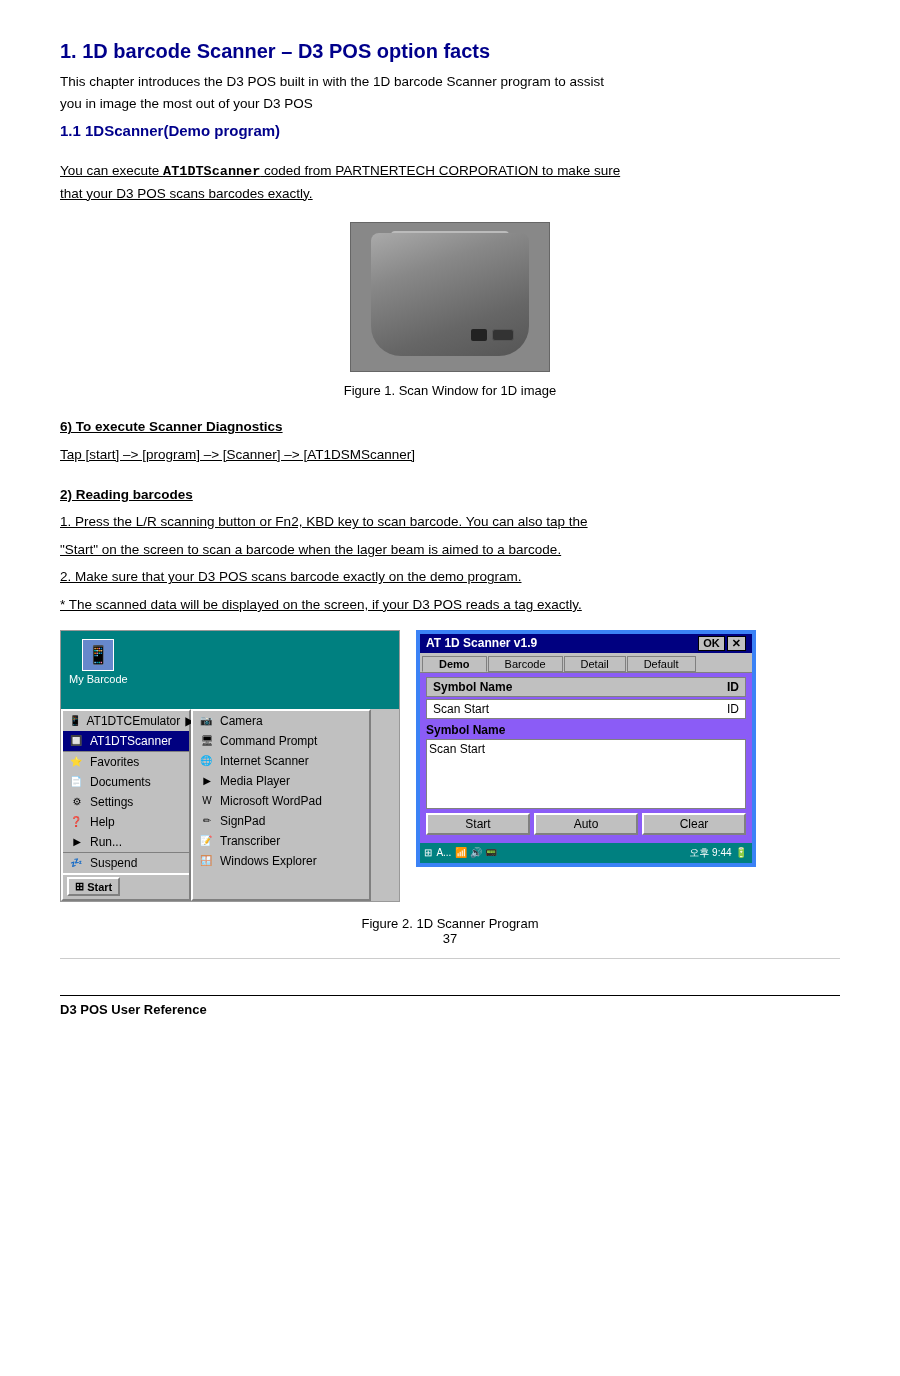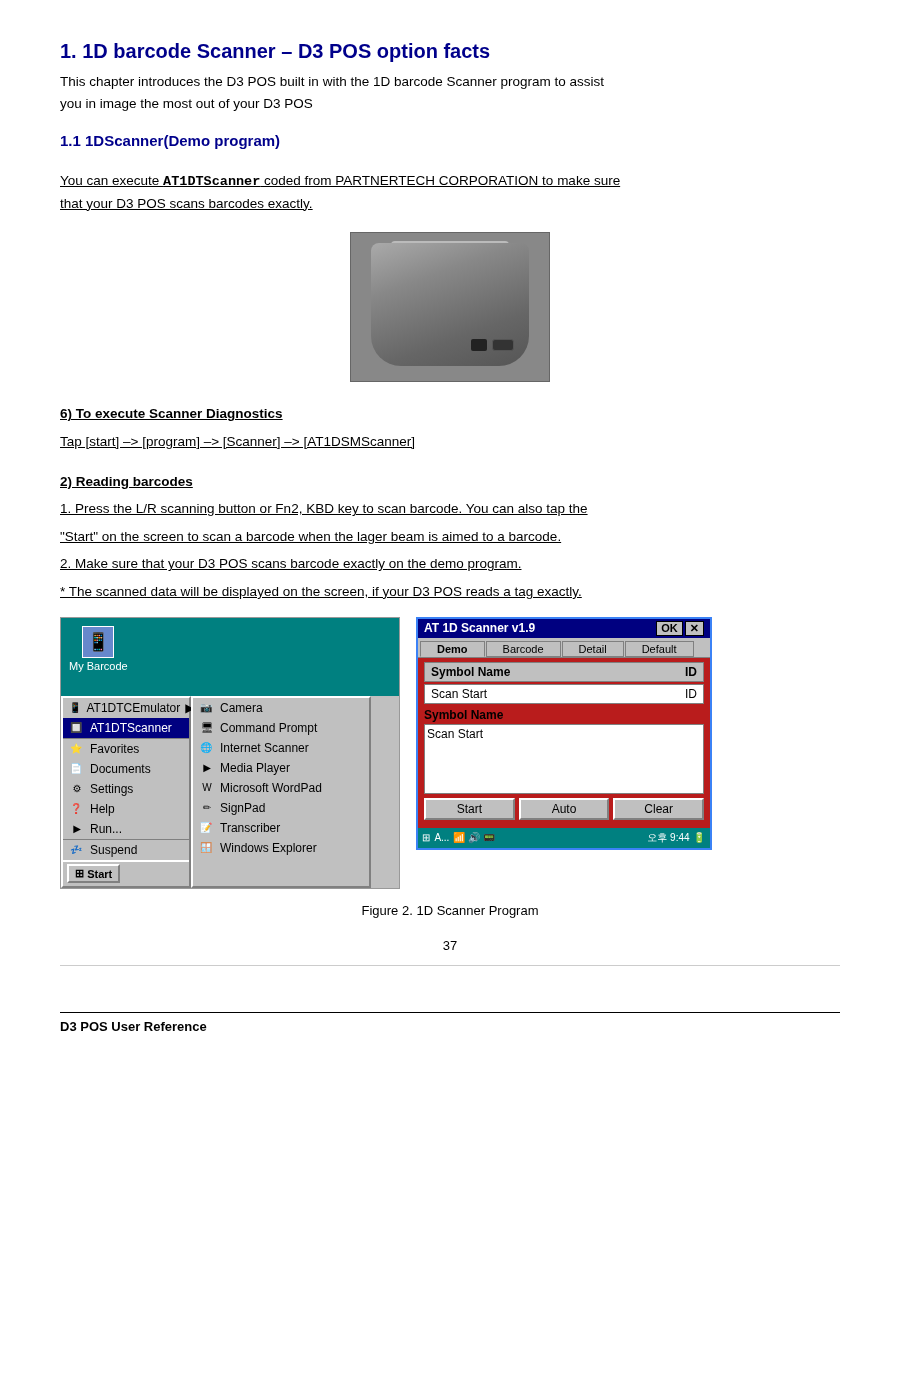--- a/index.html
+++ b/index.html
@@ -16,21 +16,21 @@
     h1 {
       font-size: 20px;
       color: #00008B;
       font-weight: bold;
       margin-bottom: 8px;
     }
 
     .intro-text {
       font-size: 13.5px;
       line-height: 1.6;
-      margin-bottom: 18px;
+      margin-bottom: 8px;
     }
 
     .section-heading {
       font-size: 15px;
       color: #00008B;
       font-weight: bold;
       margin-bottom: 21px;
     }
 
     .body-text {
@@ -164,23 +164,23 @@
       padding: 1px 6px;
       font-size: 11px;
       font-weight: bold;
       display: flex;
       align-items: center;
       gap: 3px;
     }
 
     
     .scanner-app {
-      width: 296px;
-      border: 2px solid #3b82f6;
-      background: #b91c1c;
+      width: 340px;
+      border: 4px solid #3b82f6;
+      background: #8b5cf6;
       flex-shrink: 0;
       font-size: 12px;
     }
 
     .scanner-titlebar {
       background: #000080;
       color: #fff;
       padding: 2px 6px;
       display: flex;
       justify-content: space-between;
@@ -305,30 +305,29 @@
     .divider-line {
       border: none;
       border-top: 1px solid #ccc;
       margin: 12px 0;
     }
 
     .page-footer {
       display: flex;
       justify-content: center;
       align-items: center;
-      margin-top: 20px;
     }
 
     .page-num {
       font-size: 13px;
     }
 
     .doc-footer {
       border-top: 1px solid #000;
-      margin-top: 46px;
+      margin-top: 36px;
       padding-top: 6px;
       font-size: 13px;
       font-weight: bold;
     }
 
     .ce-divider {
       height: 1px;
       background: #808080;
       margin: 0;
     }
@@ -412,20 +411,21 @@
   <span>that your D3 POS scans barcodes exactly.</span>
 </p>
 
 <div class="figure-container">
   <div class="scan-device-img" style="display:inline-block;">
     <div class="device-top"></div>
     <div class="device-body"></div>
     <div class="device-lens"></div>
     <div class="device-slot"></div>
   </div>
+  <div class="figure-caption">Figure 1. Scan Window for 1D image</div>
 </div>
 
 <p class="body-text">
   <strong><span>6) To execute Scanner Diagnostics</span></strong>
 </p>
 <p class="body-text">Tap [start] –&gt; [program] –&gt; [Scanner] –&gt; [AT1DSMScanner]</p>
 
 <div style="height:12px;"></div>
 
 <p class="body-text">

